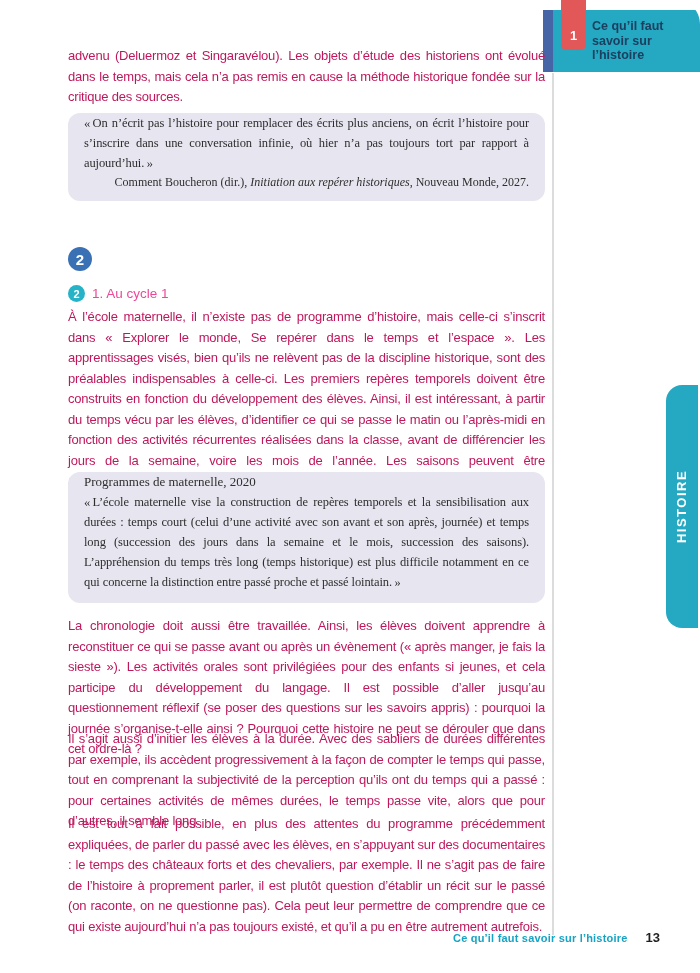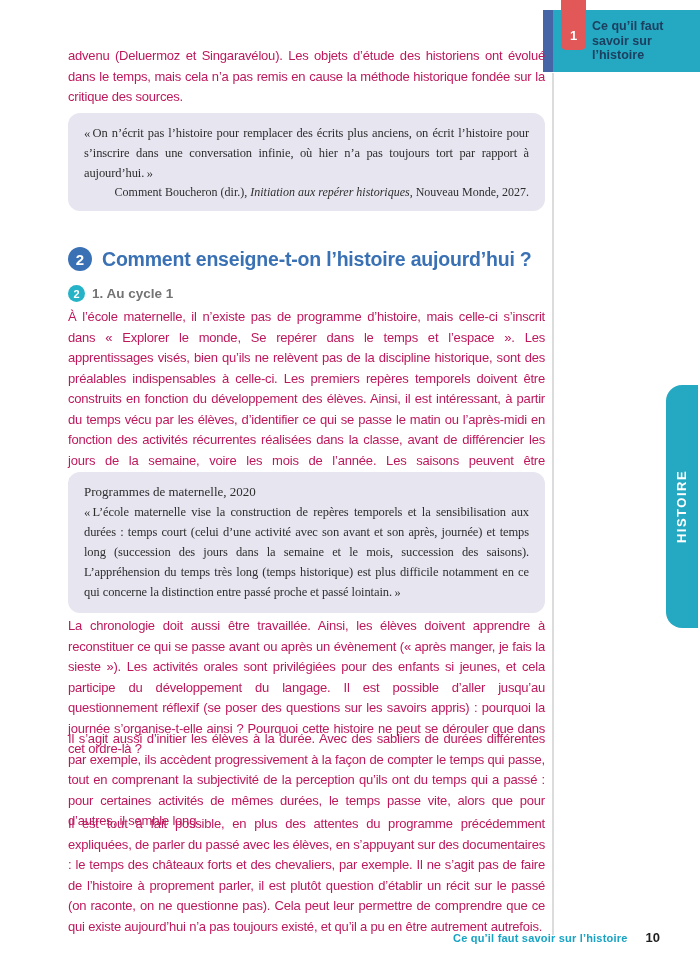--- a/index.html
+++ b/index.html
@@ -1,18 +1,18 @@
 <!DOCTYPE html>
 <html lang="fr"><head>
 <meta charset="utf-8">
 <style>
   html,body{margin:0;padding:0;background:#ffffff;}
   .page{
     position:relative;width:700px;height:973px;background:#ffffff;overflow:hidden;
-    font-family:"Liberation Sans",sans-serif;color:#3b3b3b;
+    font-family:"Liberation Sans",sans-serif;color:#3b3b3b;border-radius:24px;
   }
   
   .hdr-stripe{position:absolute;left:543px;top:10px;width:10px;height:62px;background:#4565a7;}
   .hdr-box{position:absolute;left:553px;top:10px;width:147px;height:62px;background:#25a9c2;}
   .hdr-title{
     margin:9px 0 0 39px;width:88px;
     font-size:12.5px;font-weight:bold;line-height:14.5px;color:#1c3f60;letter-spacing:0;
   }
   .hdr-num-tab{
     position:absolute;left:561px;top:0;width:25px;height:50px;background:#e25757;
@@ -29,41 +29,41 @@
   .side-tab span{
     transform:rotate(-90deg);white-space:nowrap;color:#ffffff;
     font-size:13px;font-weight:bold;letter-spacing:1.5px;
   }
   
   .col{position:absolute;left:68px;width:477px;}
   .body-text{
     font-size:13px;line-height:20.5px;letter-spacing:-0.2px;text-align:justify;color:#be185d;
   }
   .quote-box{
-    background:#e7e5f0;border-radius:12px;padding:10px 16px 11px 16px;width:445px;
+    background:#e7e5f0;border-radius:12px;padding:0 16px 11px 16px;width:445px;
     font-family:"Liberation Serif",serif;color:#2e2e2e;
   }
   .quote-box .q-text{font-size:12.5px;line-height:20px;text-align:justify;letter-spacing:-0.1px;}
   .quote-box .q-attrib{font-size:12px;text-align:right;margin-top:2px;}
   .quote-box .q-attrib i{font-style:italic;}
   .quote-box .q-title{font-size:13px;font-weight:normal;line-height:20px;}
   .section-head{display:flex;align-items:center;gap:10px;}
   .sec-circle{
     width:24px;height:24px;border-radius:50%;background:#3a71b4;flex:0 0 auto;
     display:flex;align-items:center;justify-content:center;
     color:#fff;font-size:15px;font-weight:bold;
   }
   .sec-title{color:#3a71b4;font-size:19.5px;font-weight:bold;letter-spacing:-0.2px;}
   .subsection-head{display:flex;align-items:center;gap:7px;}
   .sub-circle{
     width:17px;height:17px;border-radius:50%;background:#27b3c7;flex:0 0 auto;
     display:flex;align-items:center;justify-content:center;
     color:#fff;font-size:11px;font-weight:bold;
   }
-  .sub-title{color:#737373;font-size:13.5px;font-weight:bold;}
+  .sub-title{color:#ec4899;font-size:13.5px;font-weight:normal;}
   
   .footer{
     position:absolute;top:930px;right:40px;display:flex;align-items:baseline;gap:18px;
   }
   .footer .f-label{color:#17a3c4;font-size:11px;font-weight:bold;letter-spacing:0.2px;}
   .footer .f-page{color:#1f1f1f;font-size:13px;font-weight:bold;}
 </style>
 </head>
 <body>
 
@@ -87,21 +87,20 @@
 
   <div class="col quote-box" style="top:113px;">
     <div class="q-text">« On n’écrit pas l’histoire pour remplacer des écrits plus anciens, on écrit l’histoire pour s’inscrire dans une conversation infinie, où hier n’a pas toujours tort par rapport à aujourd’hui. »</div>
     <div class="q-attrib">
       <span>Comment Boucheron (dir.), </span><i>Initiation aux repérer historiques</i><span>, Nouveau Monde, 2027.</span>
     </div>
   </div>
 
   <div class="col section-head" style="top:247px;">
     <div class="sec-circle">2</div>
-    <div class="sec-title">Comment enseigne-t-on l’histoire aujourd’hui ?</div>
   </div>
 
   <div class="col subsection-head" style="top:285px;">
     <div class="sub-circle">2</div>
     <div class="sub-title">1. Au cycle 1</div>
   </div>
 
   <div class="col body-text" style="top:307px;">À l’école maternelle, il n’existe pas de programme d’histoire, mais celle-ci s’inscrit dans « Explorer le monde, Se repérer dans le temps et l’espace ». Les apprentissages visés, bien qu’ils ne relèvent pas de la discipline historique, sont des préalables indispensables à celle-ci. Les premiers repères temporels doivent être construits en fonction du développement des élèves. Ainsi, il est intéressant, à partir du temps vécu par les élèves, d’identifier ce qui se passe le matin ou l’après-midi en fonction des activités récurrentes réalisées dans la classe, avant de différencier les jours de la semaine, voire les mois de l’année. Les saisons peuvent être appréhendées par l’observation de la nature (les feuilles des arbres).</div>
 
   <div class="col quote-box" style="top:472px;">
@@ -110,16 +109,16 @@
   </div>
 
   <div class="col body-text" style="top:616px;">La chronologie doit aussi être travaillée. Ainsi, les élèves doivent apprendre à reconstituer ce qui se passe avant ou après un évènement (« après manger, je fais la sieste »). Les activités orales sont privilégiées pour des enfants si jeunes, et cela participe du développement du langage. Il est possible d’aller jusqu’au questionnement réflexif (se poser des questions sur les savoirs appris) : pourquoi la journée s’organise-t-elle ainsi ? Pourquoi cette histoire ne peut se dérouler que dans cet ordre-là ?</div>
 
   <div class="col body-text" style="top:729px;">Il s’agit aussi d’initier les élèves à la durée. Avec des sabliers de durées différentes par exemple, ils accèdent progressivement à la façon de compter le temps qui passe, tout en comprenant la subjectivité de la perception qu’ils ont du temps qui a passé : pour certaines activités de mêmes durées, le temps passe vite, alors que pour d’autres, il semble long.</div>
 
   <div class="col body-text" style="top:814px;">Il est tout à fait possible, en plus des attentes du programme précédemment expliquées, de parler du passé avec les élèves, en s’appuyant sur des documentaires : le temps des châteaux forts et des chevaliers, par exemple. Il ne s’agit pas de faire de l’histoire à proprement parler, il est plutôt question d’établir un récit sur le passé (on raconte, on ne questionne pas). Cela peut leur permettre de comprendre que ce qui existe aujourd’hui n’a pas toujours existé, et qu’il a pu en être autrement autrefois.</div>
 
   <div class="footer">
     <span class="f-label">Ce qu’il faut savoir sur l’histoire</span>
-    <span class="f-page">10</span>
+    <span class="f-page">13</span>
   </div>
 
 </div>
 
 </body></html>

